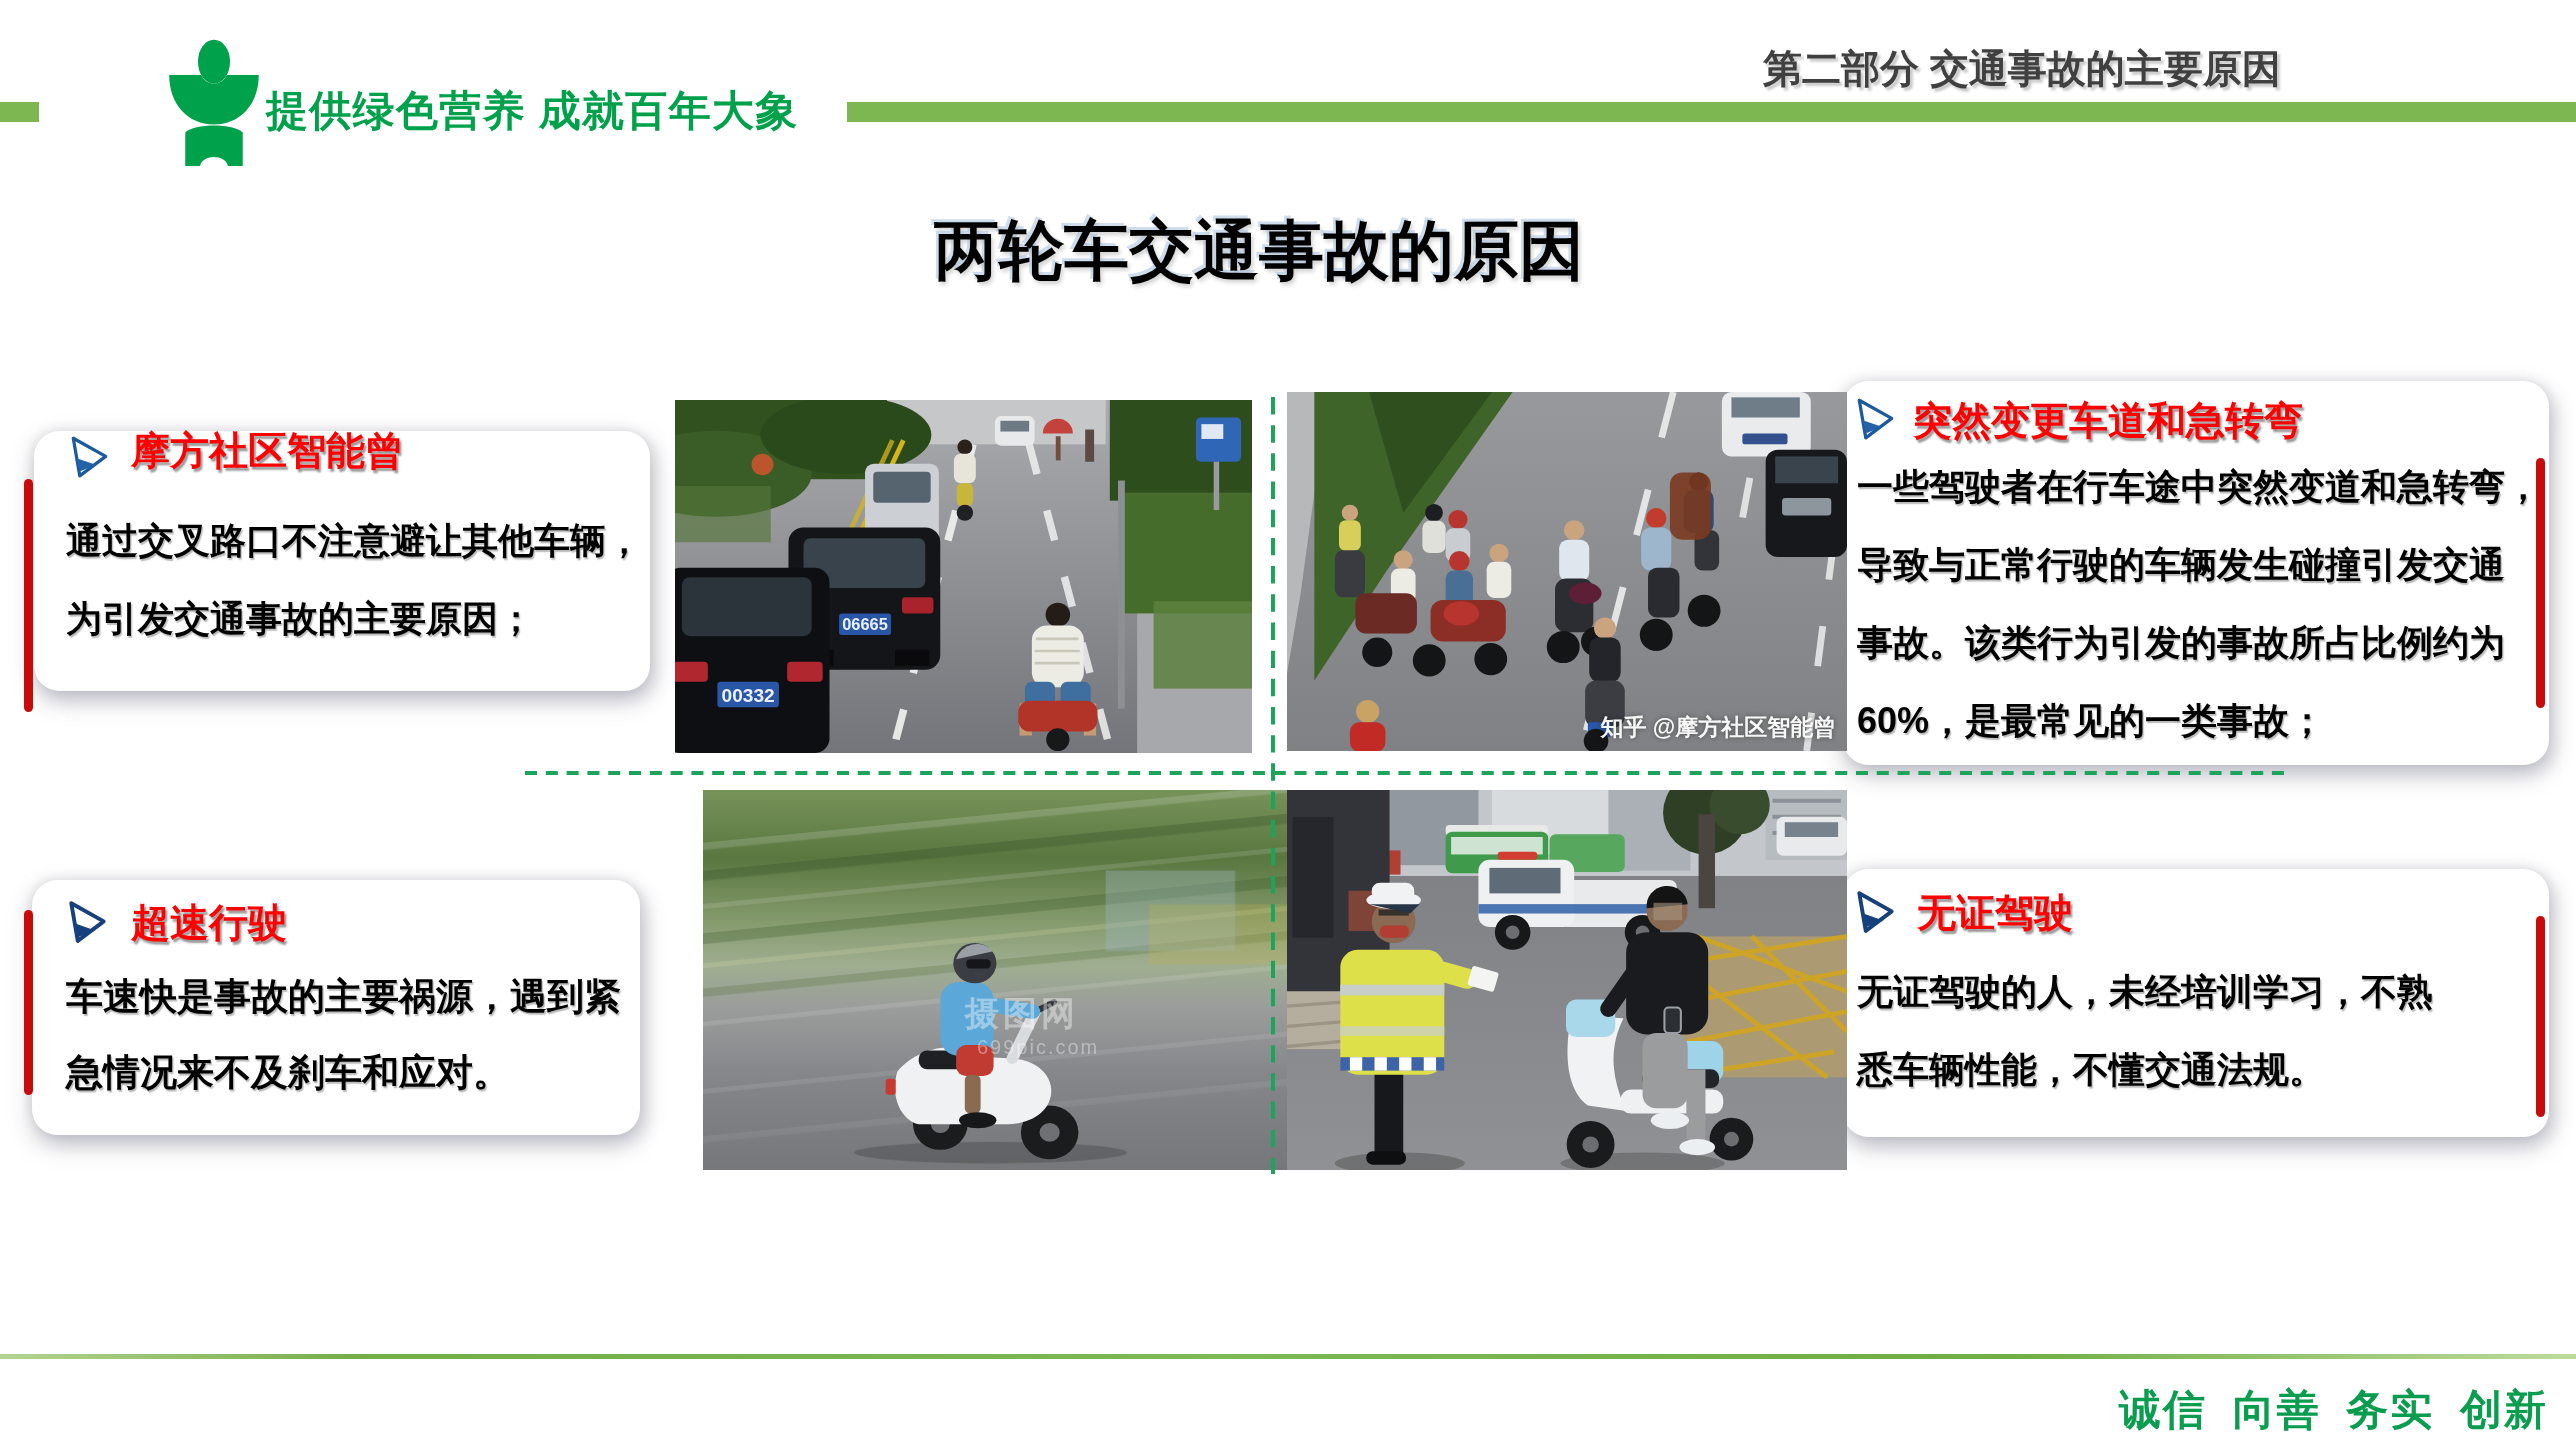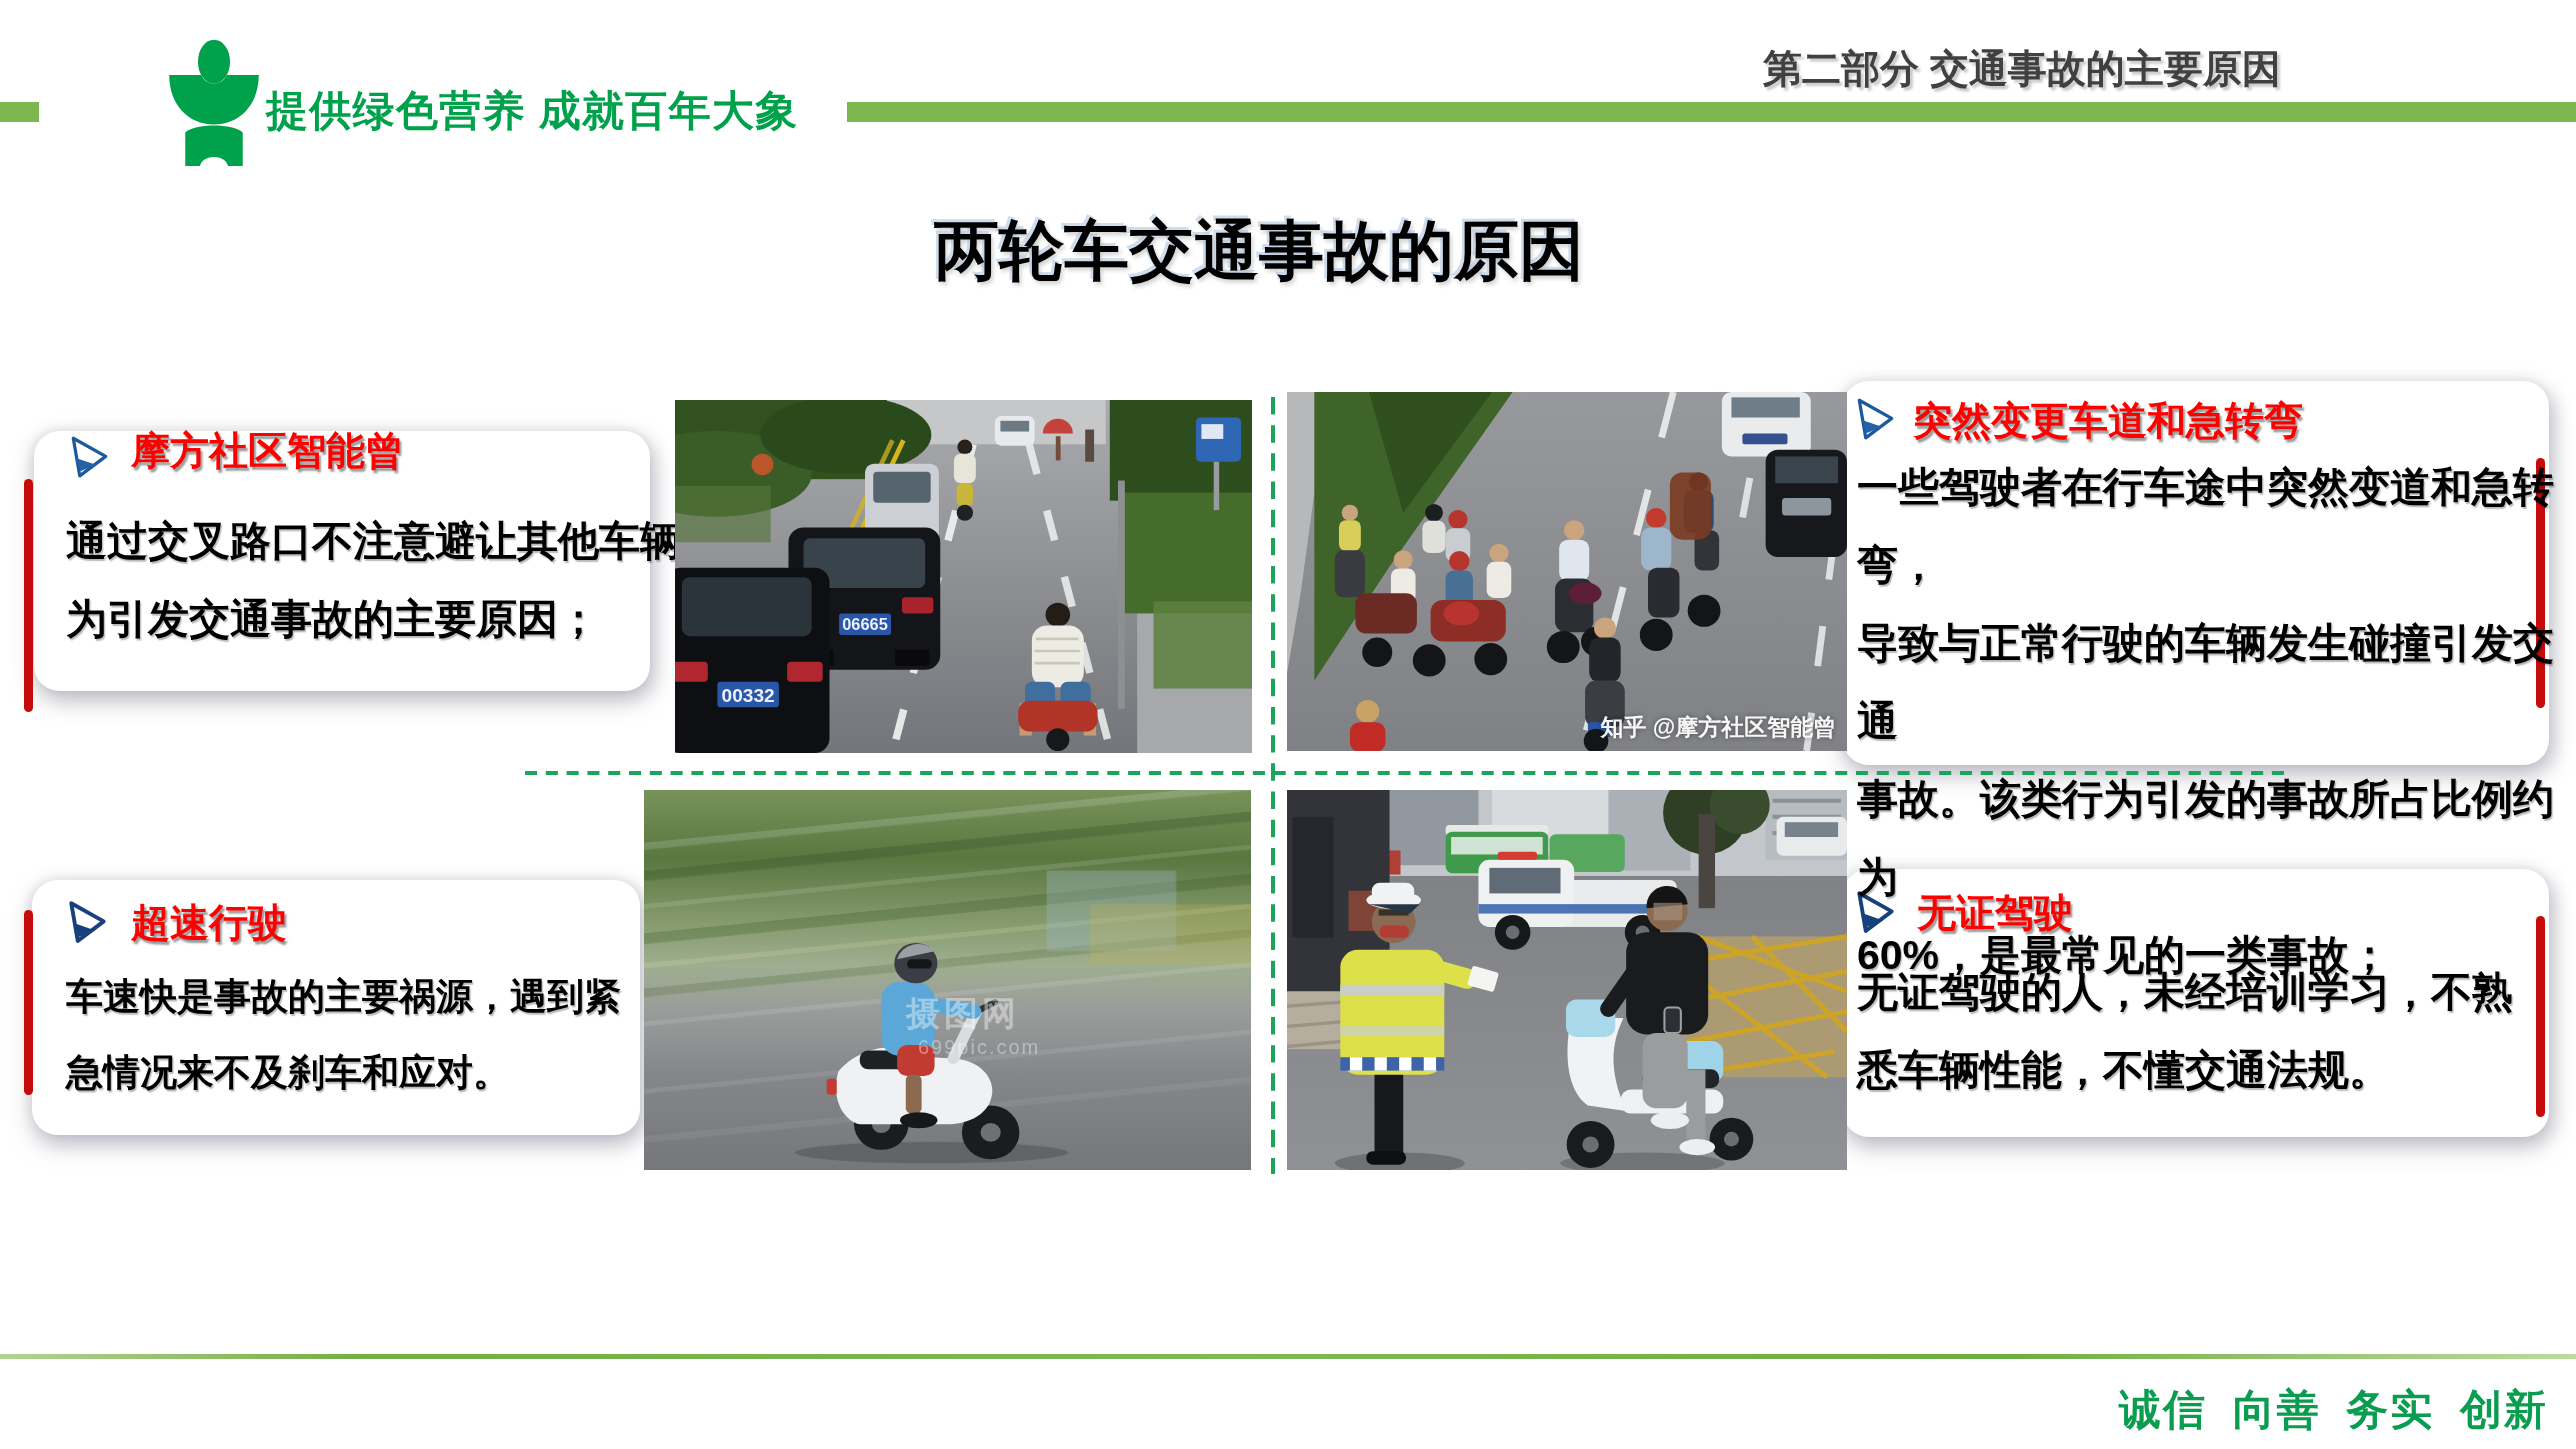--- a/index.html
+++ b/index.html
@@ -48,33 +48,33 @@
   .arrow-svg.a4{left:1856px;top:890px;}
   .card-title{
     position:absolute;font-size:39px;font-weight:800;color:#fe0000;line-height:64px;white-space:nowrap;
     text-shadow:2px 2.7px 2px rgba(70,70,70,.55);
   }
   .card-title.t1{left:131px; top:419px;}
   .card-title.t2{left:1913px;top:389px;}
   .card-title.t3{left:131px; top:891px;}
   .card-title.t4{left:1917px;top:881px;}
   .card-body{
-    position:absolute;font-size:41px;font-weight:700;color:#000000;line-height:78px;
+    position:absolute;font-size:36px;font-weight:700;color:#000000;line-height:78px;
     white-space:pre-line;text-shadow:1.3px 2px 1.3px rgba(0,0,0,.28);
   }
   .card-body.d1{left:66px;  top:502px; width:657px;}
   .card-body.d2{left:1857px;top:448px; width:711px;line-height:78px;}
   .card-body.d3{left:66px;  top:959px;width:604px; font-size:37px;line-height:76px;}
   .card-body.d4{left:1857px;top:953px;width:698px;}
   
   .photo{position:absolute;overflow:hidden;background:#888;padding-left:11px;}
   .photo svg{position:absolute;left:0;top:0;width:100%;height:100%;}
   .photo.p1{left:675px;top:400px; width:566px;height:353px;}
   .photo.p2{left:1287px;top:392px; width:549px;height:359px;}
-  .photo.p3{left:644px;top:790px;width:596px;height:380px;}
+  .photo.p3{left:703px;top:790px;width:596px;height:380px;}
   .photo.p4{left:1287px;top:790px;width:549px;height:380px;}
   .wm2{
     position:absolute;right:10.7px;bottom:8px;font-size:23px;font-weight:600;color:rgba(255,255,255,.95);
     text-shadow:0 0 5.4px rgba(0,0,0,.45);white-space:nowrap;
   }
   .wm3{
     position:absolute;left:262px;top:201px;font-size:34px;font-weight:700;color:rgba(255,255,255,.4);
     white-space:nowrap;letter-spacing:4px;
   }
   .wm3b{

